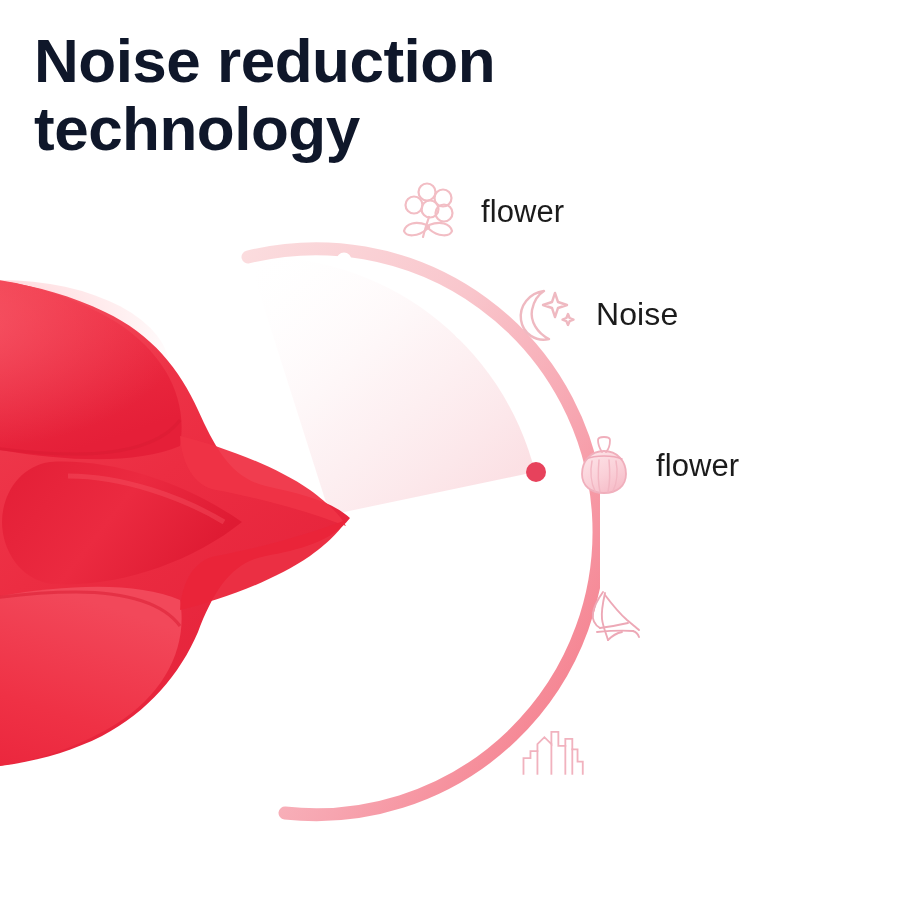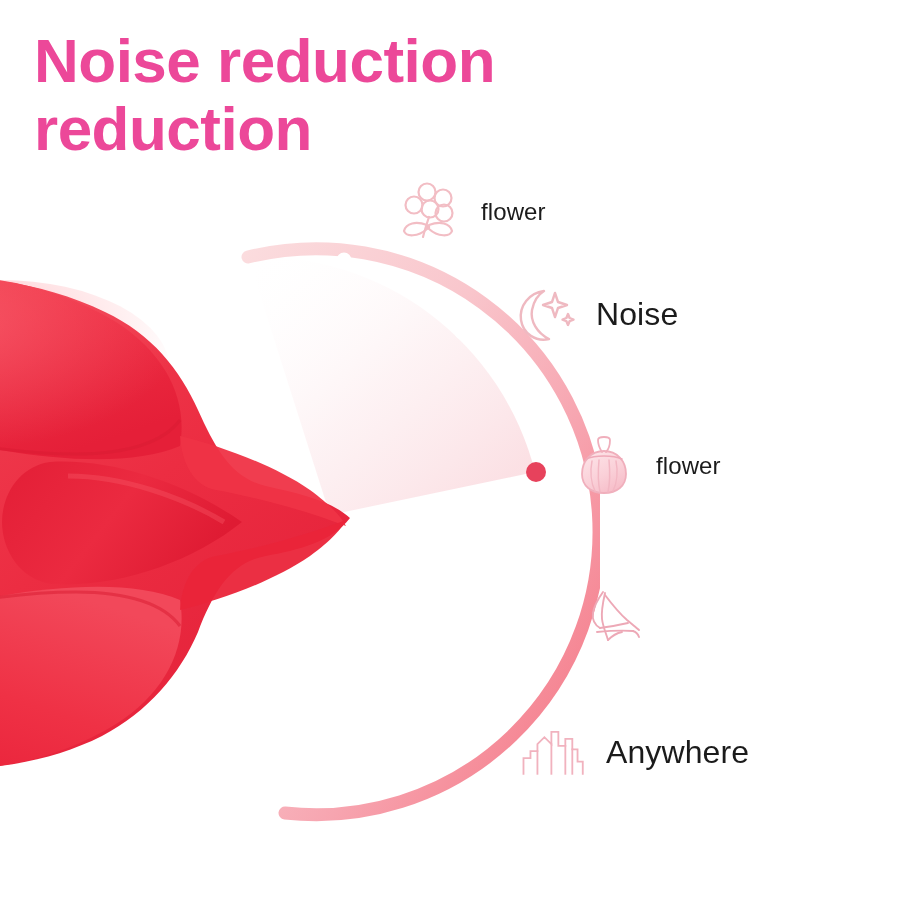--- a/index.html
+++ b/index.html
@@ -26,21 +26,21 @@
     top: 27px;
     width: 600px;
     z-index: 40;
   }
   .title-line {
     font-family: "Liberation Sans", sans-serif;
     font-weight: bold;
     font-size: 62px;
     line-height: 68px;
     letter-spacing: -0.5px;
-    color: #ec4899;
+    color: #0f172a;
     white-space: nowrap;
   }
 
   
   .product-stage {
     position: absolute;
     left: -120px;
     top: 250px;
     width: 560px;
     height: 530px;
@@ -77,21 +77,21 @@
   .feature-icon {
     width: 68px;
     height: 68px;
     flex: 0 0 68px;
     display: flex;
     align-items: center;
     justify-content: center;
   }
   .feature-label {
     font-family: "Liberation Sans", sans-serif;
-    font-size: 24px;
+    font-size: 31px;
     font-weight: 400;
     color: #1b1b1b;
     letter-spacing: 0.1px;
   }
 
   
   .row-0 { left: 0px;   top: 8px;   }
   .row-1 { left: 115px; top: 110px; }
   .row-2 { left: 175px; top: 262px; }
   .row-3 { left: 185px; top: 412px; }
@@ -101,21 +101,21 @@
   .row-3 .feature-label,
   .row-4 .feature-label { font-size: 32px; }
 </style>
 </head>
 <body>
 
 <div id="infographic">
 
   <div class="title-block">
     <div class="title-line">Noise reduction</div>
-    <div class="title-line">reduction</div>
+    <div class="title-line">technology</div>
   </div>
 
   <div class="dial">
     <svg width="370" height="610" viewBox="0 0 370 610">
       <defs>
         <linearGradient id="arcGrad" x1="0" y1="0" x2="1" y2="1">
           <stop offset="0%" stop-color="#FBDCDE"></stop>
           <stop offset="35%" stop-color="#F9C6CC"></stop>
           <stop offset="62%" stop-color="#F7A5B0"></stop>
           <stop offset="100%" stop-color="#F4707F"></stop>
@@ -302,17 +302,16 @@
                      L 28 16 L 36 24 L 36 10 L 44 10 L 44 26
                      L 52 26 L 52 18 L 60 18 L 60 30 L 66 30 L 66 44
                      L 72 44 L 72 58"></path>
             <path d="M 20 32 L 20 58"></path>
             <path d="M 36 24 L 36 58"></path>
             <path d="M 52 26 L 52 58"></path>
             <path d="M 60 30 L 60 58"></path>
           </g>
         </svg>
       </span>
-      <span class="feature-label">Anywhere</span>
     </div>
 
   </div>
 </div>
 
 </body></html>

